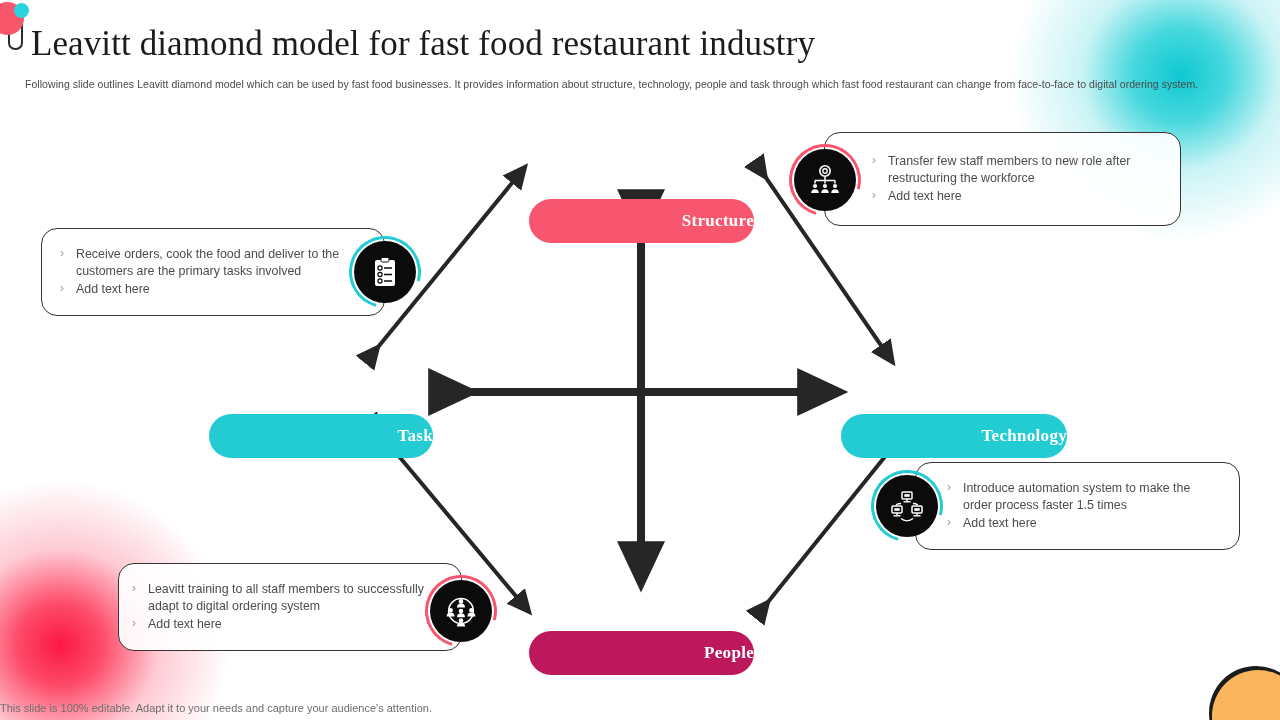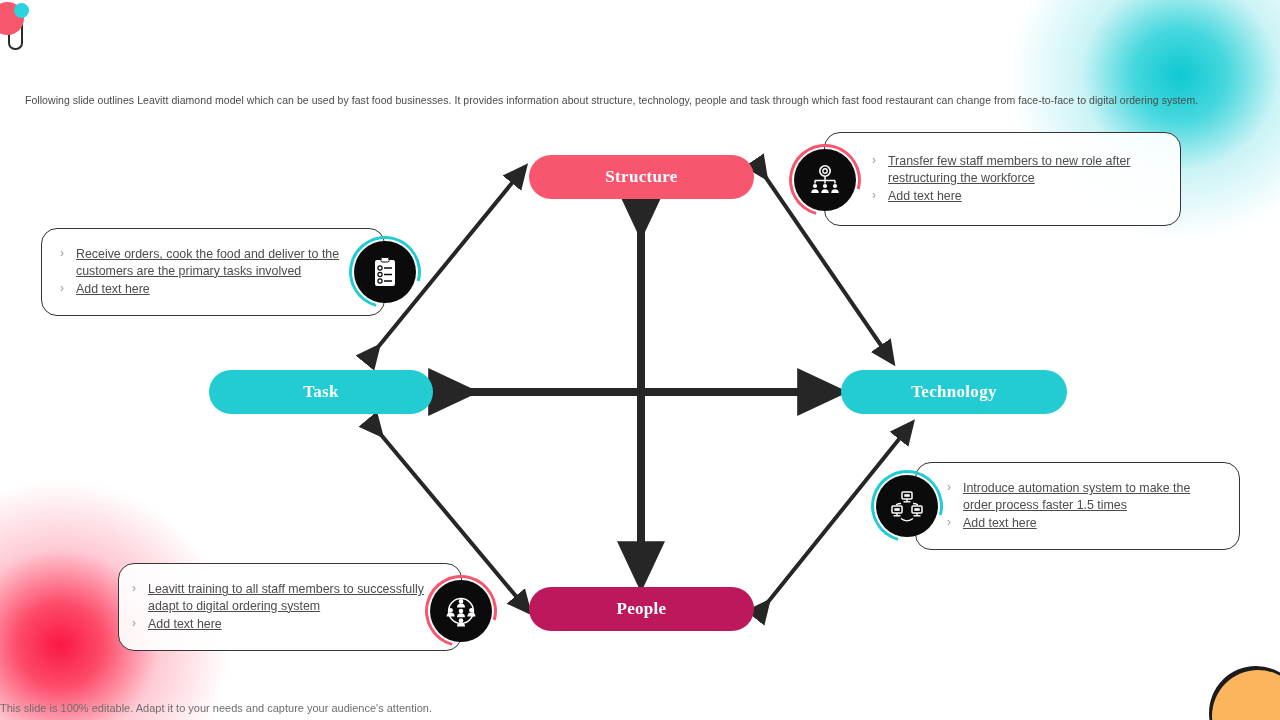--- a/index.html
+++ b/index.html
@@ -71,41 +71,42 @@
     width: 1100px;
     font-family: "Liberation Serif", serif;
     font-size: 35px;
     font-weight: 400;
     color: #1c1c1c;
     letter-spacing: 0.1px;
     white-space: nowrap;
   }
   .subtitle {
     position: absolute;
-    left: 25px; top: 94px;
+    left: 25px; top: 78px;
     width: 1220px;
     font-size: 10.5px;
     color: #4a4a4a;
     letter-spacing: 0.05px;
     white-space: nowrap;
   }
 
   
   .pill {
     position: absolute;
     display: flex;
     align-items: center;
-    justify-content: center;
+    justify-content: flex-end;
     border-radius: 30px;
     font-family: "Liberation Serif", serif;
     font-weight: bold;
     font-size: 17px;
     color: #ffffff;
     letter-spacing: 0.3px;
     z-index: 6;
+    margin-top: 44px;
   }
   .pill-structure { left: 529px; top: 155px; width: 225px; height: 44px; background: #f8566e; }
   .pill-people    { left: 529px; top: 587px; width: 225px; height: 44px; background: #be185d; }
   .pill-task      { left: 209px; top: 370px; width: 224px; height: 44px; background: #23ccd3; }
   .pill-technology{ left: 841px; top: 370px; width: 226px; height: 44px; background: #23ccd3; }
 
   
   .arrow-layer {
     position: absolute;
     left: 0; top: 0;
@@ -138,21 +139,21 @@
     align-items: flex-start;
     margin: 1px 0;
   }
   .chev {
     flex: 0 0 auto;
     width: 16px;
     color: #9a9a9a;
     font-size: 12px;
     line-height: 1.33;
   }
-  .btxt { flex: 1 1 auto; text-decoration: underline; }
+  .btxt { flex: 1 1 auto; }
 
   
   .badge {
     position: absolute;
     width: 62px; height: 62px;
     border-radius: 50%;
     background: #0b0b0b;
     z-index: 10;
     display: flex;
     align-items: center;
@@ -186,20 +187,21 @@
 
 <div class="slide">
 
   <div class="deco blob-cyan-tr"></div>
   <div class="deco blob-pink-bl"></div>
   <div class="deco circ-orange-br"></div>
   <div class="deco tl-stick"></div>
   <div class="deco tl-pink"></div>
   <div class="deco tl-cyan"></div>
 
+  <div class="title">Leavitt diamond model for fast food restaurant industry</div>
   <div class="subtitle">Following slide outlines Leavitt diamond model which can be used by fast food businesses. It provides information about structure, technology, people and task through which fast food restaurant can change from face-to-face to digital ordering system.</div>
 
   <svg class="arrow-layer" viewBox="0 0 1280 720" xmlns="http://www.w3.org/2000/svg">
     <defs>
       <marker id="ah" markerWidth="7" markerHeight="7" refX="3.6" refY="3.5" orient="auto" markerUnits="strokeWidth">
         <path d="M0,0.5 L6.4,3.5 L0,6.5 z" fill="#262626"></path>
       </marker>
     </defs>
 
     <line x1="641" y1="218" x2="641" y2="570" stroke="#262626" stroke-width="8" marker-start="url(#ah)" marker-end="url(#ah)"></line>

